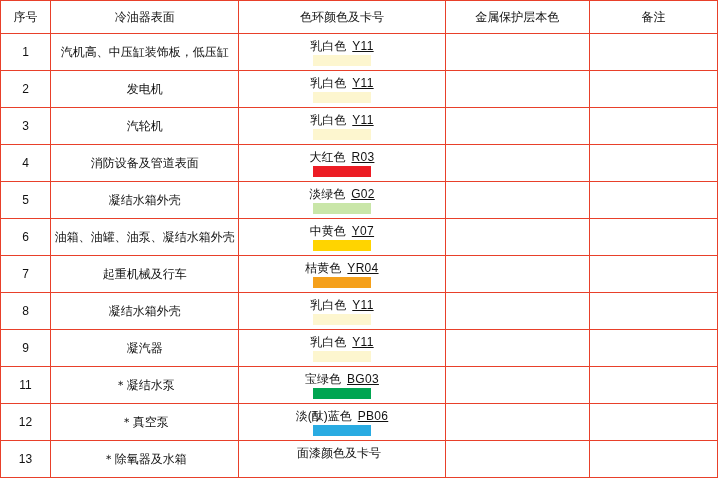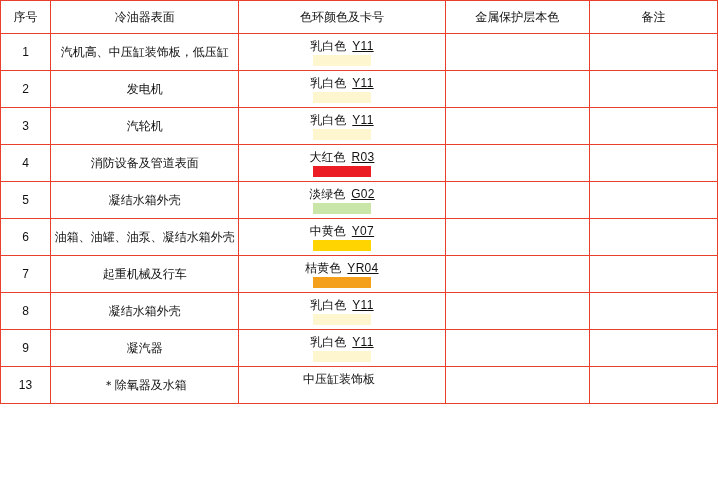--- a/index.html
+++ b/index.html
@@ -201,25 +201,49 @@
         <td class="paint-cell">
           <div class="paint-inner">
             <div class="paint-label"><span>乳白色</span><span class="code">Y11</span></div>
             <div class="swatch" style="background: rgb(253, 246, 207);"></div>
           </div>
         </td>
         <td></td>
         <td></td>
       </tr>
       <tr>
+        <td>11</td>
+        <td class="cell-name">＊凝结水泵</td>
+        <td class="paint-cell">
+          <div class="paint-inner">
+            <div class="paint-label"><span>宝绿色</span><span class="code">BG03</span></div>
+            <div class="swatch" style="background: rgb(0, 165, 81);"></div>
+          </div>
+        </td>
+        <td></td>
+        <td></td>
+      </tr>
+      <tr>
+        <td>12</td>
+        <td class="cell-name">＊真空泵</td>
+        <td class="paint-cell">
+          <div class="paint-inner">
+            <div class="paint-label"><span>淡(酞)蓝色</span><span class="code">PB06</span></div>
+            <div class="swatch" style="background: rgb(41, 171, 226);"></div>
+          </div>
+        </td>
+        <td></td>
+        <td></td>
+      </tr>
+      <tr>
         <td>13</td>
         <td class="cell-name">＊除氧器及水箱</td>
         <td class="paint-cell">
           <div class="paint-inner">
-            <div class="paint-label"><span>中压缸装饰板</span><span class="code"></span></div>
+            <div class="paint-label"><span>面漆颜色及卡号</span><span class="code"></span></div>
             <div class="swatch none"></div>
           </div>
         </td>
         <td></td>
         <td></td>
       </tr>
     </tbody>
 </table>
 
 </body></html>

